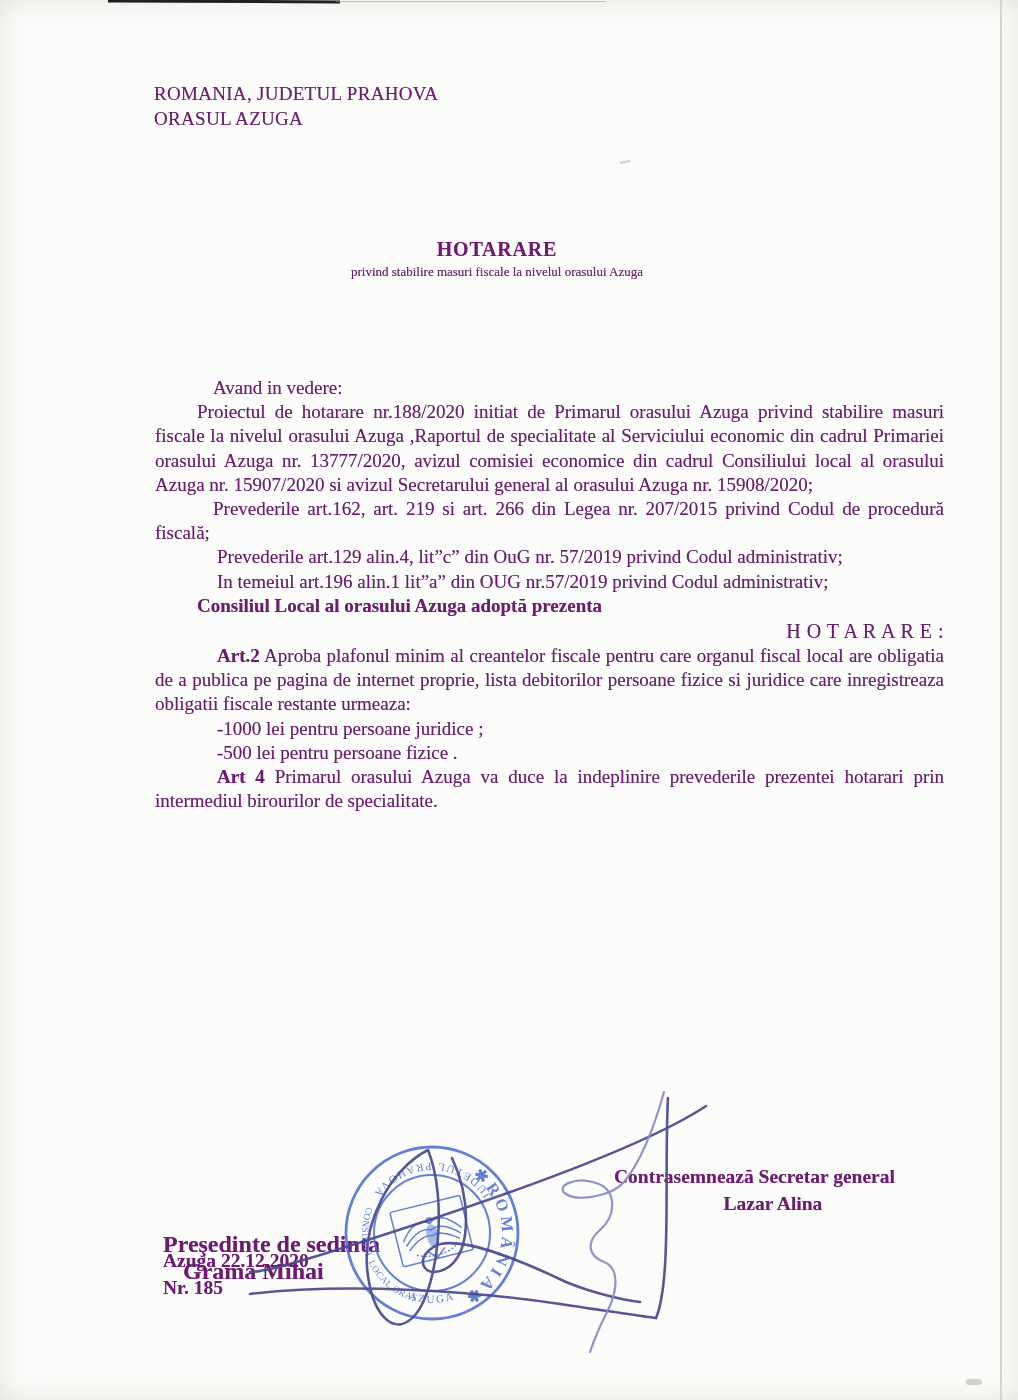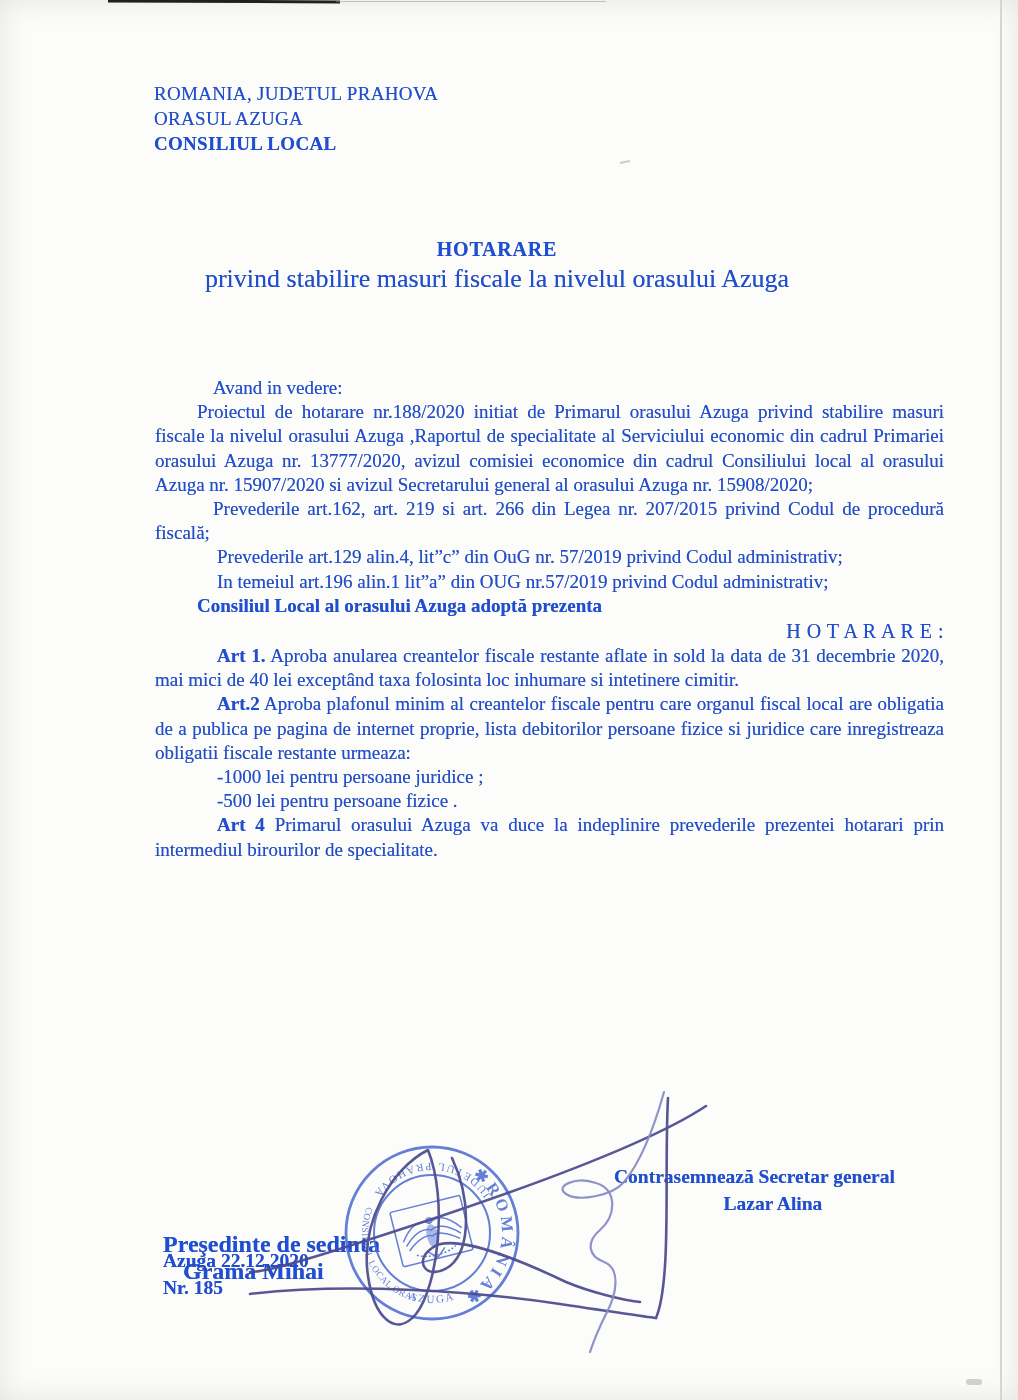--- a/index.html
+++ b/index.html
@@ -1,37 +1,37 @@
 <!DOCTYPE html>
 <html><head>
 <meta charset="utf-8">
 <style>
   html,body { margin:0; padding:0; background:#efeeec; }
   .page {
     position:relative; width:1018px; height:1400px; margin:0 auto;
     background:#fcfcfa; overflow:hidden;
     font-family:"Liberation Serif","DejaVu Serif",serif;
-    color:#1d4ed8;
+    color:#701a75;
     box-shadow:inset 0 0 28px rgba(120,118,110,.18);
   }
   .txt { text-shadow:0 0 .6px rgba(45,45,60,.55); }
 
   
   .artifact-top-dark  { position:absolute; left:108px; top:0; width:232px; height:3px; background:#1f1f1f; transform:rotate(.2deg); }
   .artifact-top-faint { position:absolute; left:336px; top:1px; width:270px; height:1px; background:#9a9a96; opacity:.55; }
   .artifact-right-line{ position:absolute; left:1000px; top:0; width:2px; height:1400px; background:#d6d5d1; }
   .artifact-dash      { position:absolute; left:620px; top:161px; width:10px; height:2px; background:#b9b7b2; opacity:.7; transform:rotate(-12deg); }
   .artifact-br-mark   { position:absolute; left:966px; top:1379px; width:16px; height:6px; background:#b7b2a9; opacity:.6; border-radius:3px; }
 
   .header { position:absolute; left:154px; top:81px; font-size:19px; line-height:25px; letter-spacing:.3px; }
   .header .b { font-weight:bold; }
 
   .title-block { position:absolute; left:0; top:238px; width:994px; text-align:center; }
   .title    { font-size:20px; font-weight:bold; letter-spacing:.8px; }
-  .subtitle { font-size:26px; margin-top:3px; }
+  .subtitle { font-size:13px; margin-top:3px; }
 
   .bodycol { position:absolute; left:155px; top:376px; width:789px; font-size:19px; line-height:24.2px; text-align:justify; }
   .bodycol p { margin:0; }
   .in42 { text-indent:42px; }
   .in58 { text-indent:58px; }
   .in62 { text-indent:62px; }
   .mt14 { margin-top:14px; } .mt17 { margin-top:17px; } .mt19 { margin-top:19px; }
   .mt23 { margin-top:23px; }
   .bold { font-weight:bold; }
   .decision-heading { text-align:right; font-weight:normal; font-size:20px; line-height:26px; margin-top:17px; letter-spacing:.5px; text-indent:0; }
@@ -53,40 +53,38 @@
 
   <div class="artifact-top-dark"></div>
   <div class="artifact-top-faint"></div>
   <div class="artifact-right-line"></div>
   <div class="artifact-dash"></div>
   <div class="artifact-br-mark"></div>
 
   <div class="header txt">
     <div>ROMANIA, JUDETUL PRAHOVA</div>
     <div>ORASUL  AZUGA</div>
-    <div class="b">CONSILIUL LOCAL</div>
   </div>
 
   <div class="title-block txt">
     <div class="title">HOTARARE</div>
     <div class="subtitle">privind  stabilire masuri fiscale la nivelul orasului Azuga</div>
   </div>
 
   <div class="bodycol txt">
     <p class="in58">Avand in vedere:</p>
     <p class="in42">Proiectul de hotarare nr.188/2020 initiat de Primarul orasului Azuga privind stabilire masuri fiscale la nivelul orasului Azuga  ,Raportul de specialitate al Serviciului economic din cadrul Primariei orasului Azuga nr. 13777/2020,   avizul comisiei economice  din cadrul Consiliului local al orasului Azuga nr. 15907/2020 si avizul Secretarului general al orasului Azuga nr. 15908/2020;</p>
     <p class="in58">Prevederile art.162, art. 219 si art. 266 din Legea nr. 207/2015 privind  Codul de procedură fiscală;</p>
     <p class="in62">Prevederile art.129 alin.4, lit”c”   din OuG nr. 57/2019 privind Codul administrativ;</p>
     <p class="in62 mt23">In temeiul art.196 alin.1 lit”a” din OUG nr.57/2019 privind Codul administrativ;</p>
 
     <p class="in42 mt17 bold">Consiliul Local al orasului Azuga adoptă prezenta</p>
 
     <p class="decision-heading">H O T A R A R E :</p>
 
-    <p class="in62 mt14"><b>Art 1.</b><span> Aproba  anularea creantelor fiscale restante aflate in sold la data de 31 decembrie 2020,  mai mici de 40 lei exceptând taxa folosinta loc inhumare si intetinere cimitir.</span></p>
 
     <p class="in62 mt23"><b>Art.2</b><span> Aproba   plafonul minim al creantelor fiscale pentru care organul fiscal local are obligatia de a publica pe pagina de internet proprie, lista debitorilor persoane fizice si juridice care inregistreaza obligatii fiscale restante urmeaza:</span></p>
     <p class="in62 list-line">-1000 lei pentru persoane juridice ;</p>
     <p class="in62 list-line">-500 lei pentru persoane fizice .</p>
 
 
     <p class="in62 mt19"><b>Art 4</b><span>  Primarul orasului Azuga va duce la indeplinire prevederile prezentei hotarari prin intermediul birourilor de specialitate.</span></p>
   </div>
 
   <div class="sig-left txt">

